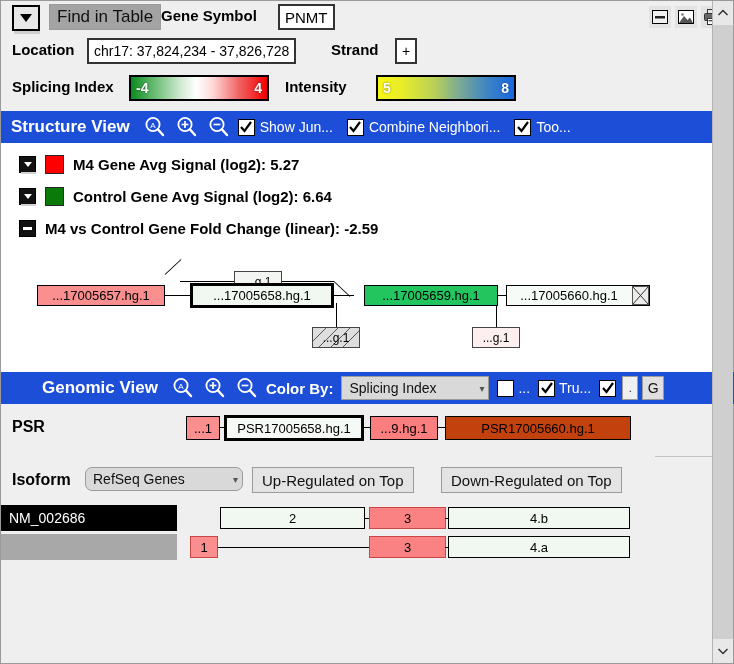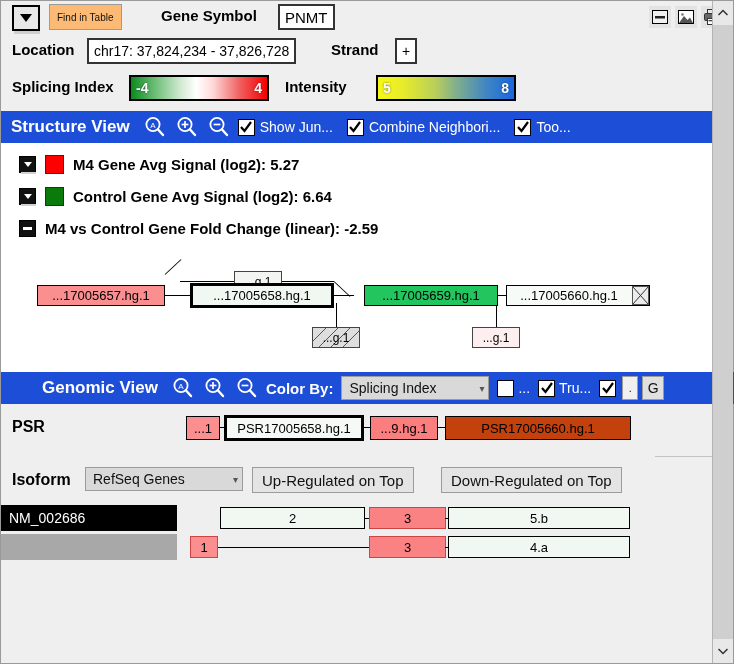--- a/index.html
+++ b/index.html
@@ -13,21 +13,21 @@
   #app{position:relative;width:734px;height:664px;box-sizing:border-box;border:1px solid #9a9a9a;background:#efefef;}
 
   
   .top-panel{position:absolute;left:0;top:0;width:732px;height:110px;background:#efefef;}
 
   .row1{position:absolute;left:0;top:0;height:34px;width:100%;}
   .dd-btn{position:absolute;left:11px;top:4px;width:28px;height:26px;background:#e8e8e8;border:2px solid #000;box-sizing:border-box;display:flex;align-items:center;justify-content:center;}
   .dd-btn .tri{width:0;height:0;border-left:6px solid transparent;border-right:6px solid transparent;border-top:8px solid #000;}
   .dd-shadow{position:absolute;left:13px;top:30px;width:26px;height:3px;background:#cfcfcf;}
 
-  .find-btn{position:absolute;left:48px;top:3px;height:26px;padding:0 7px;background:#fdba74;border:1px solid #9b9b9b;box-sizing:border-box;display:flex;align-items:center;font-size:10px;color:#111;}
+  .find-btn{position:absolute;left:48px;top:3px;height:26px;padding:0 7px;background:#a3a3a3;border:1px solid #9b9b9b;box-sizing:border-box;display:flex;align-items:center;font-size:17px;color:#111;}
 
   .lbl-bold{font-weight:bold;font-size:15px;color:#000;}
   .gene-symbol-lbl{position:absolute;left:160px;top:6px;}
   .gene-symbol-box{position:absolute;left:277px;top:3px;height:26px;min-width:56px;background:#fff;border:2px solid #333;box-sizing:border-box;display:flex;align-items:center;padding:0 5px;font-size:15px;}
 
   .win-icons{position:absolute;right:10px;top:5px;display:flex;gap:4px;align-items:center;}
   .win-ic{width:22px;height:22px;background:#e3e3e3;display:flex;align-items:center;justify-content:center;}
 
   .row2{position:absolute;left:0;top:34px;height:36px;width:100%;}
   .loc-lbl{position:absolute;left:11px;top:6px;}
@@ -84,21 +84,21 @@
   .psrbox.sel{border:3px solid #000;}
   .psr-conn{position:absolute;top:23px;height:1px;background:#000;}
 
   .selbox{height:24px;background:#d9d9d9;border:1px solid #9b9b9b;box-sizing:border-box;display:flex;align-items:center;padding:0 4px 0 7px;font-size:14px;color:#111;}
   .selbox .cv{flex:1;}
   .selbox .cv-arrow{margin-left:8px;font-size:10px;color:#555;}
 
   
   .iso-area{position:absolute;left:0;top:455px;width:654px;height:207px;background:#efefef;}
   .iso-lbl{position:absolute;left:11px;top:15px;font-weight:bold;font-size:16px;}
-  .iso-select{position:absolute;left:84px;top:11px;width:158px;}
+  .iso-select{position:absolute;left:84px;top:11px;width:158px;border-radius:7px;}
   .iso-btn{position:absolute;top:11px;height:26px;background:#e4e4e4;border:1px solid #9b9b9b;box-sizing:border-box;display:flex;align-items:center;padding:0 9px;font-size:15px;color:#111;}
 
   .iso-row{position:absolute;left:0;height:26px;}
   .iso-name{position:absolute;left:0;height:26px;display:flex;align-items:center;padding-left:8px;box-sizing:border-box;font-size:14px;}
   .ex{position:absolute;box-sizing:border-box;border:1px solid #000;display:flex;align-items:center;justify-content:center;font-size:13px;white-space:nowrap;height:22px;top:2px;}
   .ex.pinkb{border:1px solid #c44;}
   .iso-conn{position:absolute;height:1px;background:#000;}
 
   
   .vscroll{position:absolute;right:0;top:0;width:21px;height:662px;background:#cfcfcf;border-left:1px solid #b3b3b3;box-sizing:border-box;}
@@ -387,21 +387,21 @@
       <div class="iso-name" style="width:176px;background:#000;color:#fff;">NM_002686</div>
       <div class="ex" style="left:219px;width:145px;background:#f1f7f1;">
         <span>2</span>
       </div>
       <div class="iso-conn" style="left:364px;top:13px;width:5px;"></div>
       <div class="ex pinkb" style="left:368px;width:77px;background:#fb8282;">
         <span>3</span>
       </div>
       <div class="iso-conn" style="left:444px;top:13px;width:5px;"></div>
       <div class="ex" style="left:447px;width:182px;background:#f1f7f1;">
-        <span>5.b</span>
+        <span>4.b</span>
       </div>
     </div>
 
     <div class="iso-row" style="top:78px;">
       <div class="iso-name" style="width:176px;background:#a8a8a8;color:#000;"></div>
       <div class="ex pinkb" style="left:189px;width:28px;background:#fb8f8f;">
         <span>1</span>
       </div>
       <div class="iso-conn" style="left:217px;top:13px;width:151px;"></div>
       <div class="ex pinkb" style="left:368px;width:77px;background:#fb8282;">

